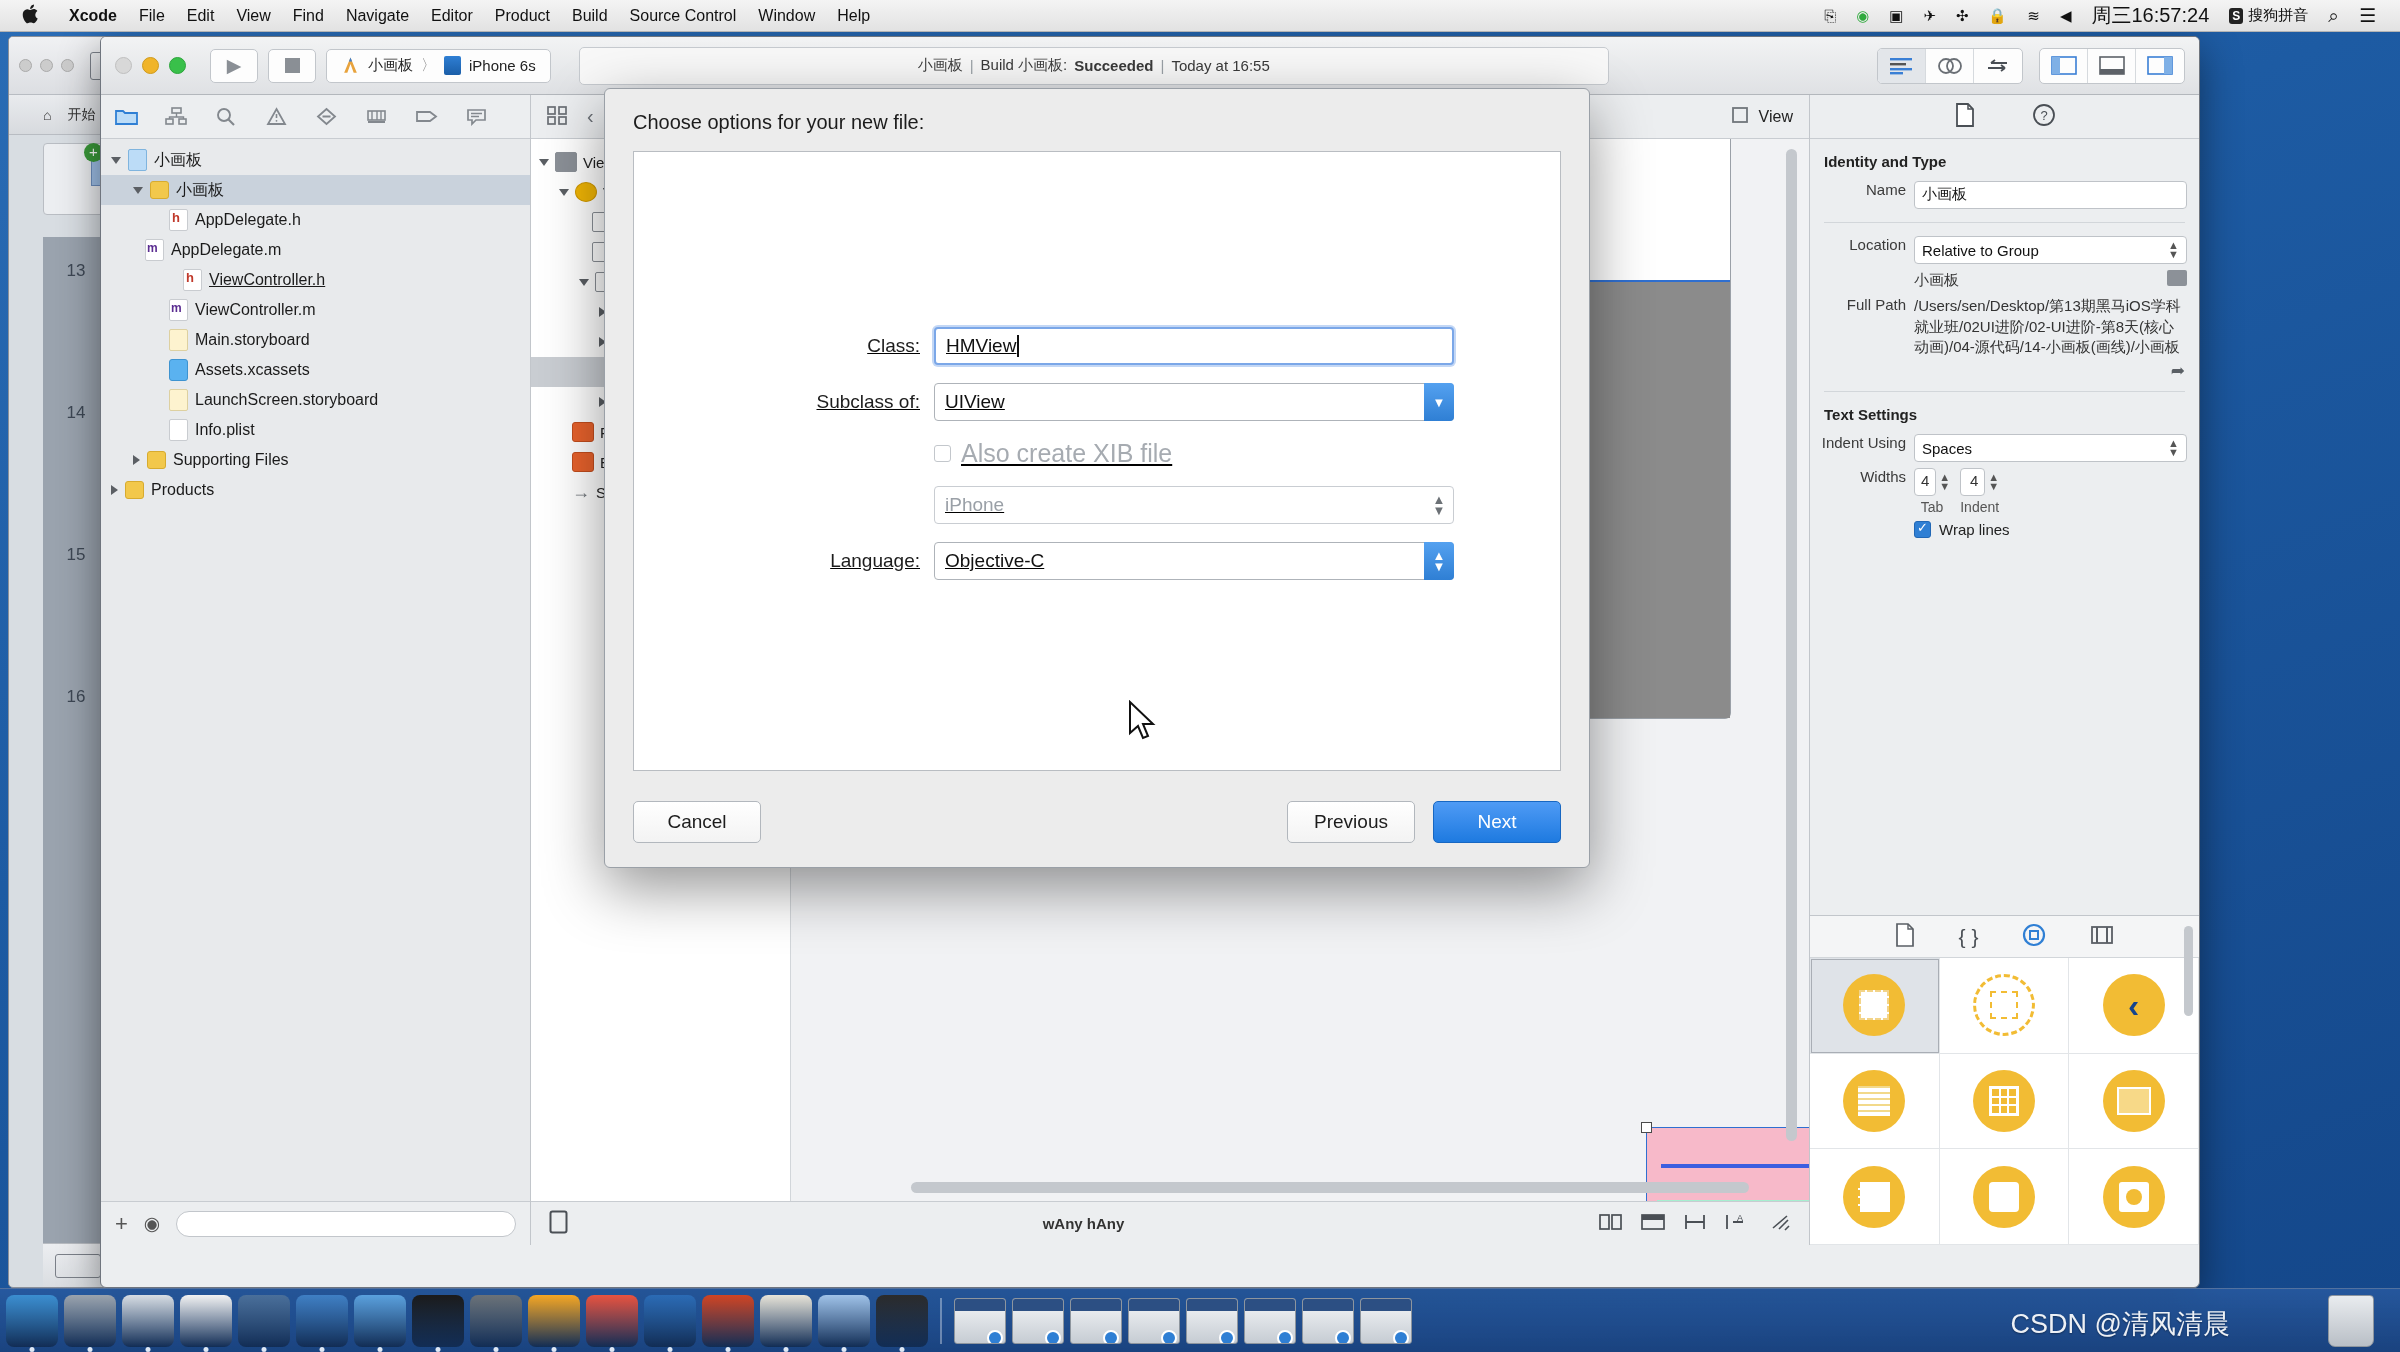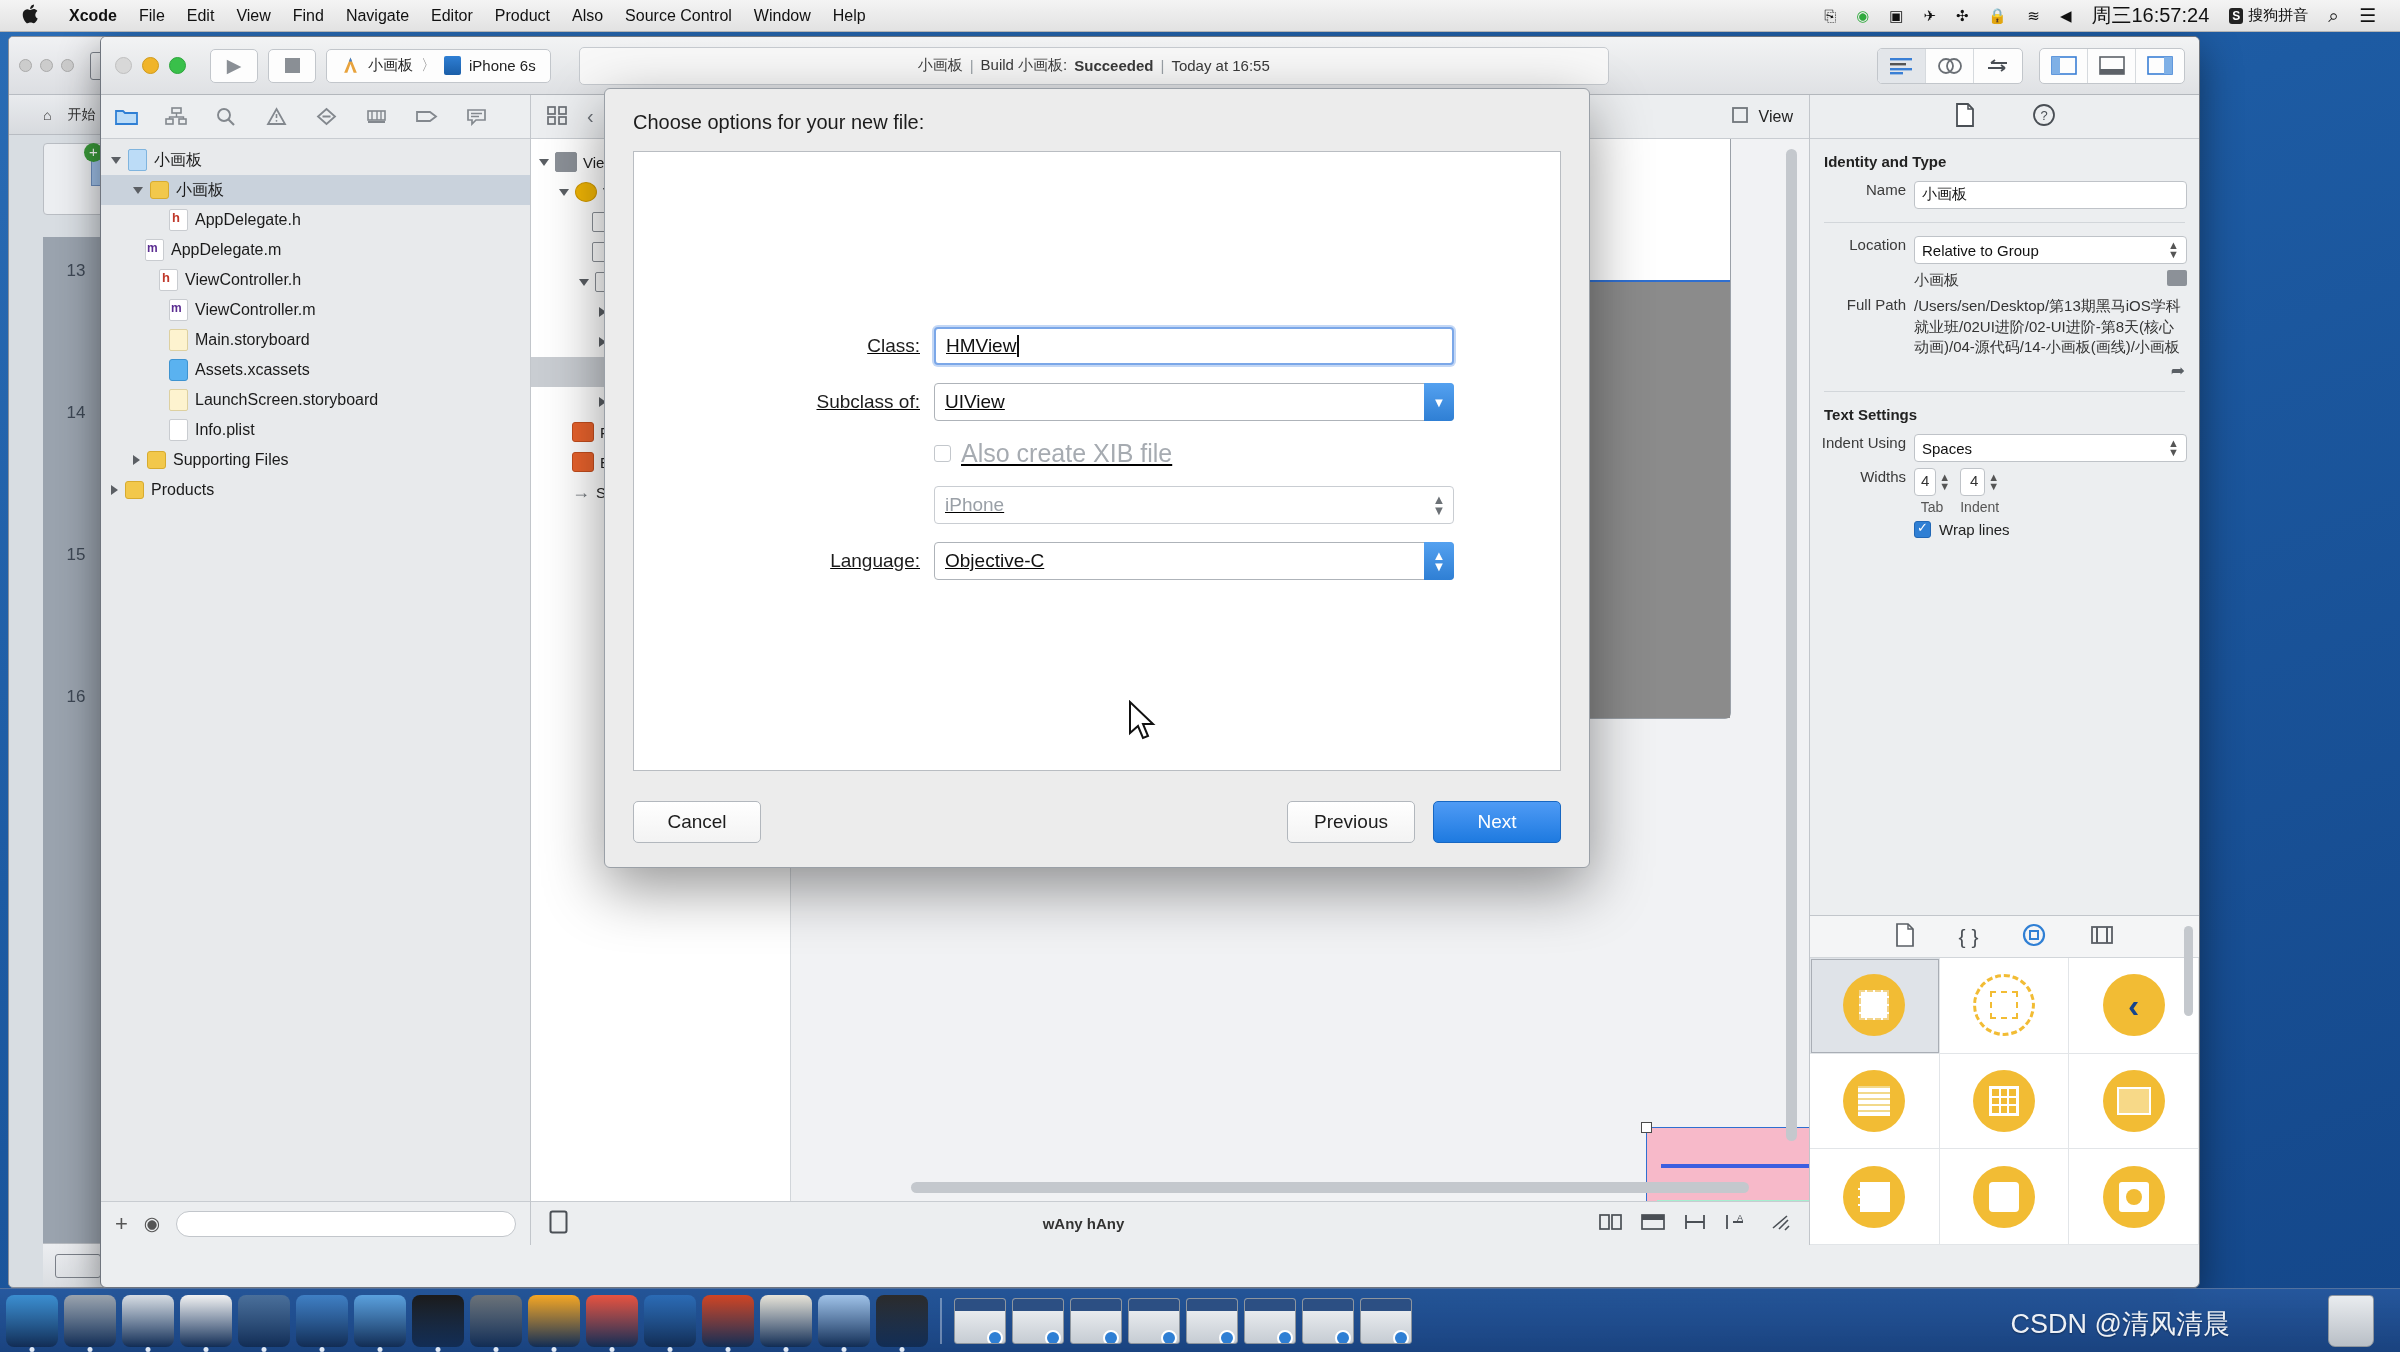--- a/index.html
+++ b/index.html
@@ -273,21 +273,21 @@
         <path d="M13.4 11.6c0-2.4 1.9-3.5 2-3.6-1.1-1.6-2.8-1.8-3.4-1.9-1.5-.15-2.8.85-3.6.85-.7 0-1.8-.83-3-.8C3.8 6.2 2.3 7.1 1.5 8.6c-1.6 2.8-.4 7 1.2 9.3.8 1.1 1.7 2.4 2.9 2.35 1.2-.05 1.6-.75 3-.75s1.8.75 3 .73c1.25-.02 2-1.14 2.8-2.25.9-1.3 1.25-2.55 1.27-2.6-.03-.01-2.44-.94-2.47-3.73zM11 4.6c.65-.8 1.1-1.9 1-3-.95.04-2.1.63-2.8 1.4-.6.7-1.14 1.83-1 2.9 1.06.08 2.14-.54 2.8-1.3z" fill="#1b1b1b"></path>
       </svg></span>
     <span class="mi bold">Xcode</span>
     <span class="mi">File</span>
     <span class="mi">Edit</span>
     <span class="mi">View</span>
     <span class="mi">Find</span>
     <span class="mi">Navigate</span>
     <span class="mi">Editor</span>
     <span class="mi">Product</span>
-    <span class="mi">Also</span>
+    <span class="mi">Build</span>
     <span class="mi">Source Control</span>
     <span class="mi">Window</span>
     <span class="mi">Help</span>
     <div class="right">
       <span class="si">⎘</span>
       <span class="si" style="color: rgb(47, 170, 61);">◉</span>
       <span class="si">▣</span>
       <span class="si">✈</span>
       <span class="si">✣</span>
       <span class="si">🔒</span>
@@ -527,21 +527,21 @@
           <div class="nrow" style="padding-left: 54px;">
             <span class="tri blank"></span>
             <span class="fic h"></span>
             <span>AppDelegate.h</span>
           </div>
           <div class="nrow" style="padding-left: 30px;">
             <span class="tri blank"></span>
             <span class="fic m"></span>
             <span>AppDelegate.m</span>
           </div>
-          <div class="nrow" style="padding-left: 44px;">
+          <div class="nrow" style="padding-left: 68px; text-decoration: underline;">
             <span class="tri blank"></span>
             <span class="fic h"></span>
             <span>ViewController.h</span>
           </div>
           <div class="nrow" style="padding-left: 54px;">
             <span class="tri blank"></span>
             <span class="fic m"></span>
             <span>ViewController.m</span>
           </div>
           <div class="nrow" style="padding-left: 54px;">

